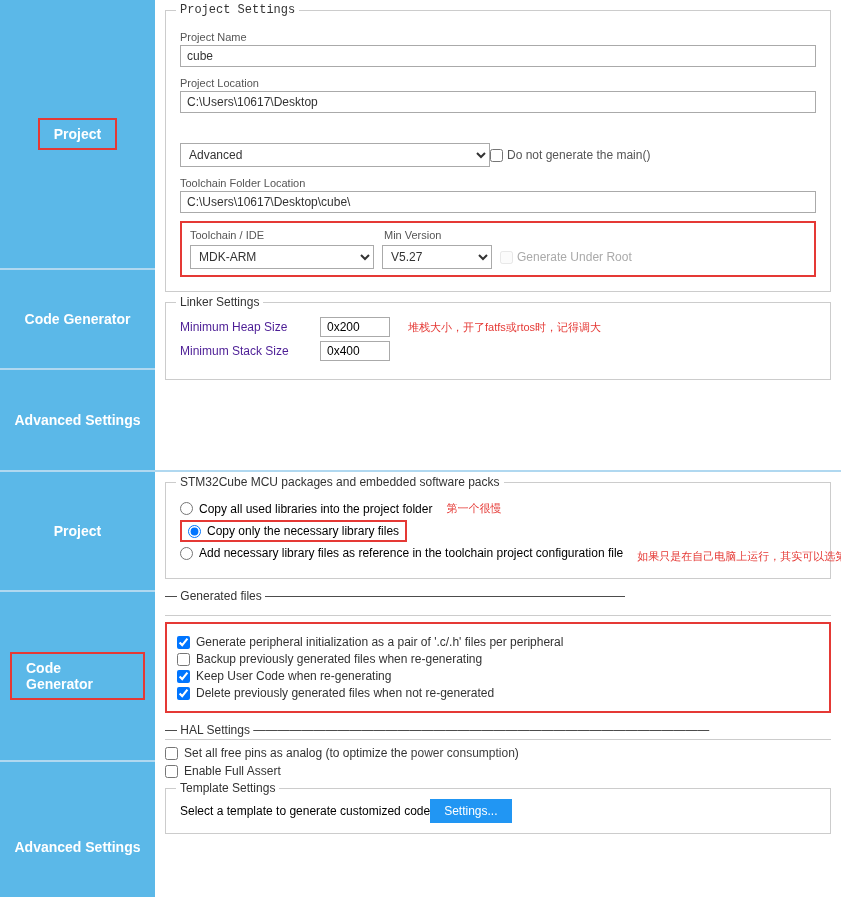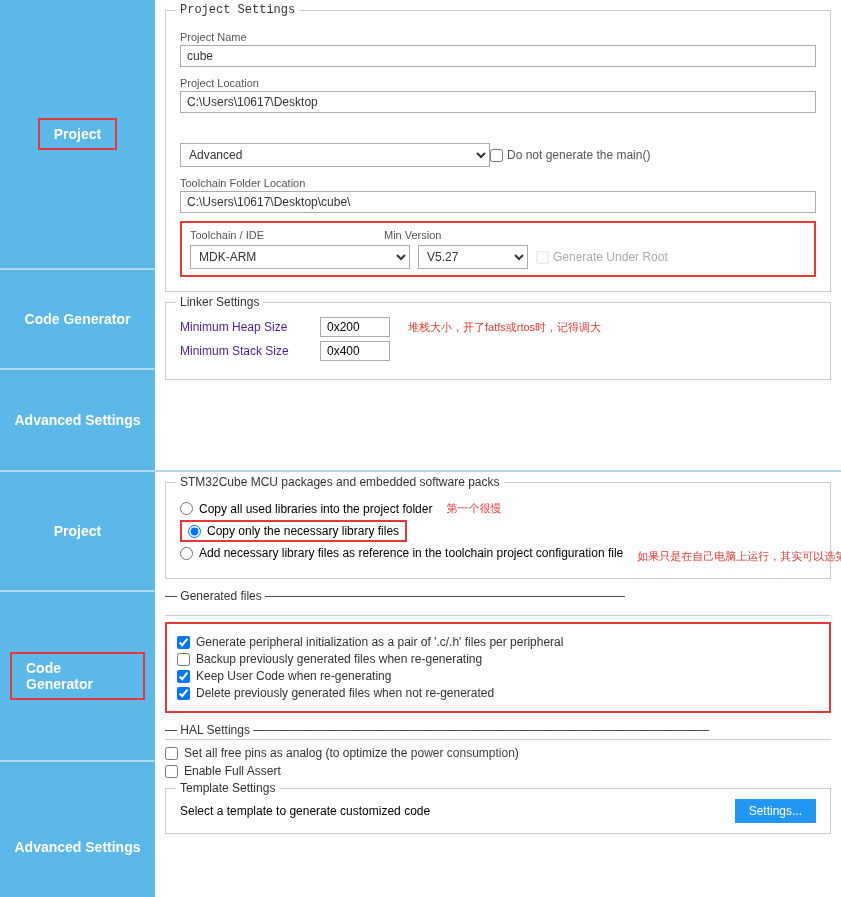--- a/index.html
+++ b/index.html
@@ -113,21 +113,21 @@
       gap: 6px;
       font-size: 12px;
       margin: 4px 0;
       color: #333;
     }
 
     
     .template-row {
       display: flex;
       align-items: center;
-      justify-content: space-between;
+      justify-content: flex-start;
     }
 
     .btn-blue {
       background: #2196f3;
       color: white;
       border: none;
       padding: 5px 14px;
       font-size: 12px;
       cursor: pointer;
     }
@@ -203,21 +203,21 @@
 
         <div class="field-label">Toolchain Folder Location</div>
         <input type="text" class="text-input" value="C:\Users\10617\Desktop\cube\" style="">
 
         <div class="toolchain-box">
           <div class="toolchain-header">
             <span>Toolchain / IDE</span>
             <span>Min Version</span>
           </div>
           <div class="toolchain-selects">
-            <select class="select-box" style="width:220px;">
+            <select class="select-box" style="width:184px;">
               <option>MDK-ARM</option>
             </select>
             <select class="select-box" style="width:110px;">
               <option>V5.27</option>
             </select>
             <label class="checkbox-label" style="color:#aaa;">
               <input type="checkbox" disabled="" style="">
               <span>Generate Under Root</span>
             </label>
           </div>

